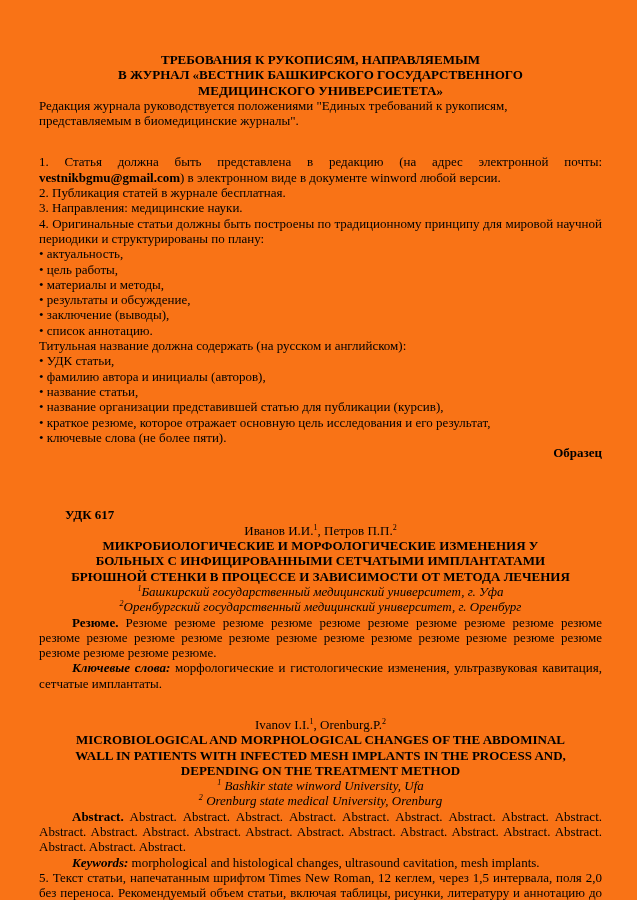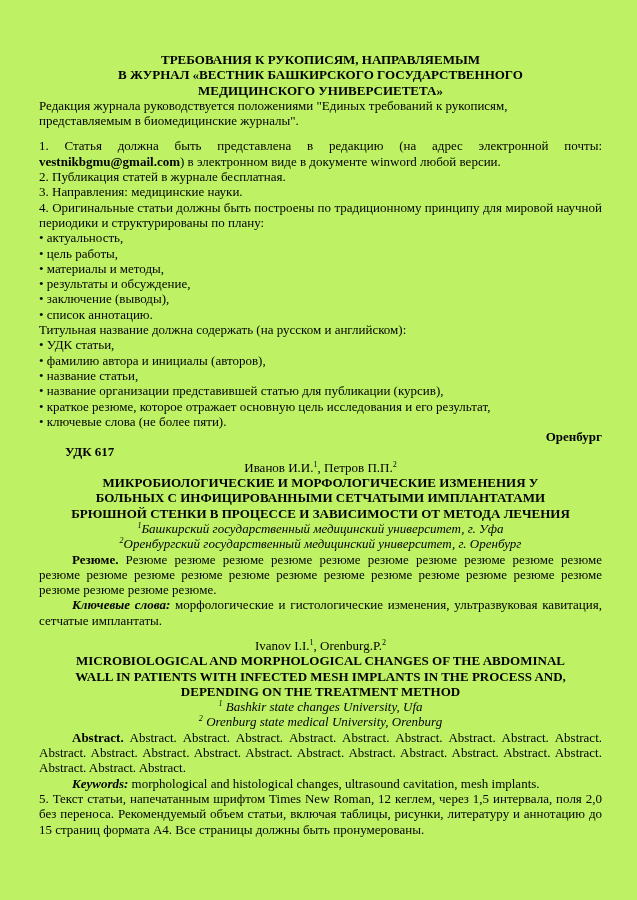--- a/index.html
+++ b/index.html
@@ -1,38 +1,38 @@
 <!DOCTYPE html>
 <html><head>
 <meta charset="utf-8">
 <style>
   html, body { margin: 0; padding: 0; background: #ffffff; }
   .page {
     position: relative;
     width: 637px;
     height: 900px;
     box-sizing: border-box;
-    background: #bef264;
+    background: #f97316;
     color: #000000;
     font-family: "Liberation Serif", "DejaVu Serif", serif;
     font-size: 13px;
     line-height: 15.3px;
     padding: 52px 35px 0 39px;
     overflow: hidden;
   }
   p, div.line { margin: 0; padding: 0; }
   .center { text-align: center; }
   .right  { text-align: right; }
   .just   { text-align: justify; text-justify: inter-word; }
   .b  { font-weight: bold; }
   .i  { font-style: italic; }
   .bi { font-weight: bold; font-style: italic; font-family: Liberation Serif, serif; }
   .indent { text-indent: 33px; }
-  .udk-indent { text-indent: 26px; }
-  .mt-blank { margin-top: 10px; }
+  .udk-indent { text-indent: 26px; margin-top: 47px; }
+  .mt-blank { margin-top: 26px; }
   sup { font-size: 0.62em; line-height: 0; vertical-align: super; }
 </style>
 </head>
 <body>
 
 <div class="page">
 
   <div class="center b">
     <div class="line">ТРЕБОВАНИЯ К РУКОПИСЯМ, НАПРАВЛЯЕМЫМ</div>
     <div class="line">В ЖУРНАЛ «ВЕСТНИК БАШКИРСКОГО ГОСУДАРСТВЕННОГО</div>
@@ -60,21 +60,21 @@
 
   <div>
     <div class="line">• УДК статьи,</div>
     <div class="line">• фамилию автора и инициалы (авторов),</div>
     <div class="line">• название статьи,</div>
     <div class="line">• название организации представившей статью для публикации (курсив),</div>
     <div class="line">• краткое резюме, которое отражает основную цель исследования и его результат,</div>
     <div class="line">• ключевые слова (не более пяти).</div>
   </div>
 
-  <p class="right b">Оренбург</p>
+  <p class="right b">Образец</p>
 
   <p class="b udk-indent">УДК 617</p>
 
   <p class="center"><span>Иванов И.И.</span><sup>1</sup><span>, Петров П.П.</span><sup>2</sup></p>
 
   <div class="center b">
     <div class="line">МИКРОБИОЛОГИЧЕСКИЕ И МОРФОЛОГИЧЕСКИЕ ИЗМЕНЕНИЯ У</div>
     <div class="line">БОЛЬНЫХ С ИНФИЦИРОВАННЫМИ СЕТЧАТЫМИ ИМПЛАНТАТАМИ</div>
     <div class="line">БРЮШНОЙ СТЕНКИ В ПРОЦЕССЕ И ЗАВИСИМОСТИ ОТ МЕТОДА ЛЕЧЕНИЯ</div>
   </div>
@@ -87,21 +87,21 @@
   <p class="just indent"><span class="bi">Ключевые слова:</span><span> морфологические и гистологические изменения, ультразвуковая кавитация, сетчатые имплантаты.</span></p>
 
   <p class="center mt-blank"><span>Ivanov I.I.</span><sup>1</sup><span>, Orenburg.P.</span><sup>2</sup></p>
 
   <div class="center b">
     <div class="line">MICROBIOLOGICAL AND MORPHOLOGICAL CHANGES OF THE ABDOMINAL</div>
     <div class="line">WALL IN PATIENTS WITH INFECTED MESH IMPLANTS IN THE PROCESS AND,</div>
     <div class="line">DEPENDING ON THE TREATMENT METHOD</div>
   </div>
 
-  <div class="center i line"><sup>1</sup><span> Bashkir state changes University, Ufa</span></div>
+  <div class="center i line"><sup>1</sup><span> Bashkir state winword University, Ufa</span></div>
   <div class="center i line"><sup>2</sup><span> Orenburg state medical University, Orenburg</span></div>
 
   <p class="just indent"><span class="b">Abstract.</span><span> Abstract. Abstract. Abstract. Abstract. Abstract. Abstract. Abstract. Abstract. Abstract. Abstract. Abstract. Abstract. Abstract. Abstract. Abstract. Abstract. Abstract. Abstract. Abstract. Abstract. Abstract. Abstract. Abstract.</span></p>
 
   <p class="just indent"><span class="bi">Keywords:</span><span> morphological and histological changes, ultrasound cavitation, mesh implants.</span></p>
 
   <p class="just">5. Текст статьи, напечатанным шрифтом Times New Roman, 12 кеглем, через 1,5 интервала, поля 2,0 без переноса. Рекомендуемый объем статьи, включая таблицы, рисунки, литературу и аннотацию до 15 страниц формата А4. Все страницы должны быть пронумерованы.</p>
 
 </div>
 

